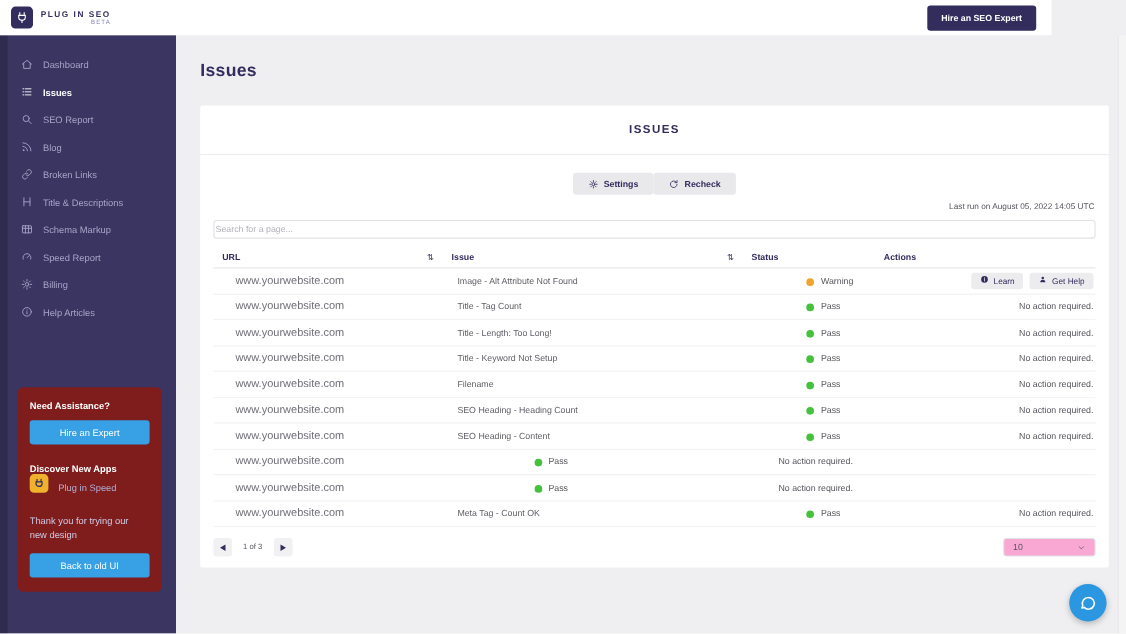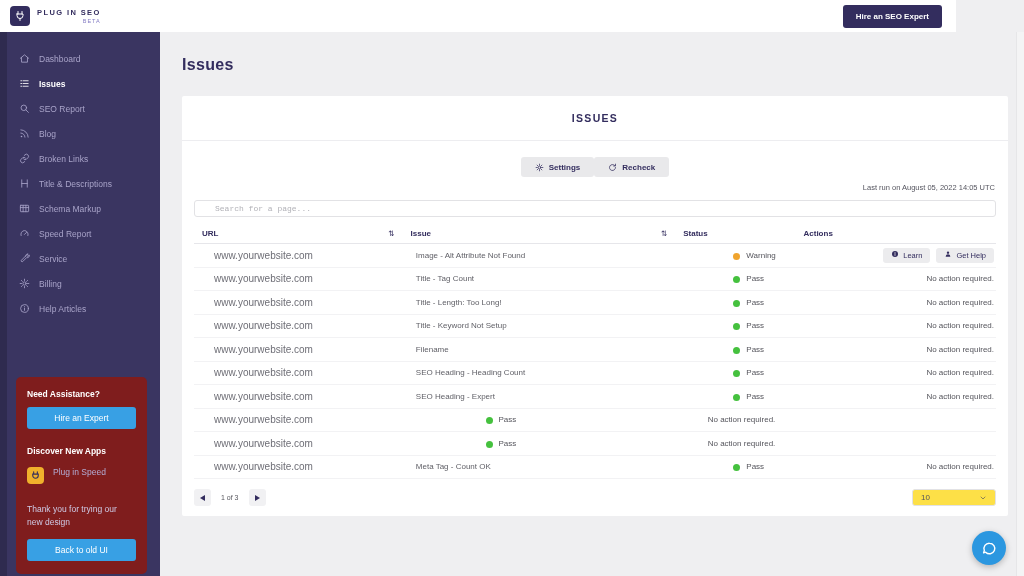--- a/index.html
+++ b/index.html
@@ -30,21 +30,21 @@
   .nav-icon { display:flex; }
   .nav-icon svg { width:11px; height:11px; fill:none; stroke:currentColor; stroke-width:1.8;
                   stroke-linecap:round; stroke-linejoin:round; }
   .nav-icon .f { fill:currentColor; stroke:none; }
 
   .assist-card { margin:56px 13px 0 16px; background:#7f1d1d; border-radius:5px; padding:12px 11px 13px; }
   .assist-title { color:#ffffff; font-weight:bold; font-size:8.5px; }
   .btn-blue { display:block; width:100%; background:#38a0e4; color:#fff; border:none; border-radius:3px;
               font-size:8.5px; padding:6px 0; margin-top:8px; cursor:pointer; font-family:inherit; }
   .discover-title { margin-top:17px; }
-  .app-row { display:flex; align-items:flex-start; gap:9px; margin-top:11px; cursor:pointer; }
+  .app-row { display:flex; align-items:flex-end; gap:9px; cursor:pointer; }
   .app-icon { width:17px; height:17px; background:#f0b12c; border-radius:4px;
               display:flex; align-items:center; justify-content:center; }
   .app-icon svg { width:11px; height:11px; fill:none; stroke:#332d5e; stroke-width:2.4; stroke-linecap:round; }
   .app-name { color:#b3aed6; font-size:8.5px; }
   .thanks { color:#cfcbe6; font-size:8.5px; line-height:1.55; margin-top:19px; width:92px; }
   .back-btn { margin-top:10px; }
 
   
   .main { position:absolute; left:160px; top:32px; width:864px; height:544px; }
   .page-title { margin:24px 0 0 22px; font-size:16px; font-weight:bold; color:#332d5e; letter-spacing:.3px; }
@@ -55,22 +55,22 @@
 
   .toolbar { display:flex; justify-content:center; gap:0; margin:16px 12px 0; }
   .tool-btn { background:#e9e9eb; color:#332d5e; font-size:8px; font-weight:bold; border:none;
               border-radius:3px; padding:0 14px; height:20px; display:flex; align-items:center; gap:5px;
               cursor:pointer; font-family:inherit; }
   .tool-btn svg { width:9px; height:9px; fill:none; stroke:currentColor; stroke-width:2;
                   stroke-linecap:round; stroke-linejoin:round; }
   .last-run { text-align:right; font-size:7.5px; color:#55555f; margin:6px 13px 0; }
 
   .search-input { display:block; width:calc(100% - 24px); margin:8px 12px 3px; height:17px;
-                  border:1px solid #e2e2e5; border-radius:3px; font-size:8px; padding:0 20px;
-                  color:#444; font-family:Liberation Mono, monospace; outline:none; }
+                  border:1px solid #e2e2e5; border-radius:3px; font-size:8px; padding:0 1px;
+                  color:#444; font-family:Liberation Sans, sans-serif; outline:none; }
   .search-input::placeholder { color:#b2b2b8; }
 
   .table { margin:6px 12px 0; }
   .thead { display:flex; align-items:center; border-bottom:1px solid #e6e6ea; height:21px;
            color:#332d5e; font-weight:bold; font-size:8px; }
   .th { display:flex; align-items:center; justify-content:space-between; }
   .sort { font-size:7.5px; font-weight:normal; padding-right:16px; color:#332d5e; cursor:pointer; }
   .c-url { width:27%; padding-left:8px; }
   .c-issue { width:34%; }
   .c-status { width:15%; }
@@ -90,21 +90,21 @@
   .no-action { font-size:8px; color:#55555c; }
 
   .table-footer { display:flex; justify-content:space-between; align-items:center; margin:10px 12px 0; }
   .pager { display:flex; align-items:center; gap:5px; }
   .pg-btn { width:17px; height:17px; background:#f1f1f3; border:none; border-radius:3px;
             display:flex; align-items:center; justify-content:center; cursor:pointer; }
   .tri { width:0; height:0; border-style:solid; }
   .tri-left  { border-width:3.5px 5px 3.5px 0; border-color:transparent #332d5e transparent transparent; }
   .tri-right { border-width:3.5px 0 3.5px 5px; border-color:transparent transparent transparent #332d5e; }
   .pg-label { font-size:7px; color:#55555c; margin:0 5px; }
-  .page-size { width:84px; height:17px; border:1px solid #e2e2e5; border-radius:3px; background:#fde047;
+  .page-size { width:84px; height:17px; border:1px solid #e2e2e5; border-radius:3px; background:#f9a8d4;
                display:flex; align-items:center; justify-content:space-between; padding:0 8px;
                font-size:8px; color:#55555c; cursor:pointer; }
   .page-size svg { width:8px; height:8px; fill:none; stroke:#55555c; stroke-width:2; stroke-linecap:round; }
 
   .scroll-strip { position:absolute; right:0; top:32px; width:8px; height:544px; background:#f4f4f5;
                   border-left:1px solid #e6e6e8; z-index:7; }
 
   .chat-btn { position:absolute; right:18px; bottom:11px; width:34px; height:34px; border-radius:50%;
               background:#2b97e0; border:none; display:flex; align-items:center; justify-content:center;
               cursor:pointer; box-shadow:0 2px 6px rgba(0,0,0,.25); z-index:8; }
@@ -198,28 +198,20 @@
           <svg viewBox="0 0 24 24">
             <path d="M4.5 16.5a8 8 0 1 1 15 0"></path>
             <path d="M12 14l4.5-4.5"></path>
           </svg>
         </span>
         <span>Speed Report</span>
       </div>
       <div class="nav-item">
         <span class="nav-icon">
           <svg viewBox="0 0 24 24">
-            <path d="M14.5 6.5a4.5 4.5 0 0 1 5.6-4.4l-3.2 3.2 2.3 2.3 3.2-3.2a4.5 4.5 0 0 1-5.7 5.6L8 18.7a2 2 0 0 1-2.8-2.8l9.3-9.4z"></path>
-          </svg>
-        </span>
-        <span>Service</span>
-      </div>
-      <div class="nav-item">
-        <span class="nav-icon">
-          <svg viewBox="0 0 24 24">
             <circle cx="12" cy="12" r="3.5"></circle>
             <path d="M12 2.5v3M12 18.5v3M2.5 12h3M18.5 12h3M5.3 5.3l2.1 2.1M16.6 16.6l2.1 2.1M18.7 5.3l-2.1 2.1M7.4 16.6l-2.1 2.1"></path>
           </svg>
         </span>
         <span>Billing</span>
       </div>
       <div class="nav-item">
         <span class="nav-icon">
           <svg viewBox="0 0 24 24">
             <circle cx="12" cy="12" r="8.5"></circle>
@@ -366,21 +358,21 @@
             <div class="td-status">
               <span class="dot" style="background: rgb(69, 193, 62);"></span>
               <span>Pass</span>
             </div>
             <div class="td-actions">
               <span class="no-action">No action required.</span>
             </div>
           </div>
           <div class="trow">
             <div class="td-url">www.yourwebsite.com</div>
-            <div class="td-issue">SEO Heading - Expert</div>
+            <div class="td-issue">SEO Heading - Content</div>
             <div class="td-status">
               <span class="dot" style="background: rgb(69, 193, 62);"></span>
               <span>Pass</span>
             </div>
             <div class="td-actions">
               <span class="no-action">No action required.</span>
             </div>
           </div>
           <div class="trow">
             <div class="td-url">www.yourwebsite.com</div>

